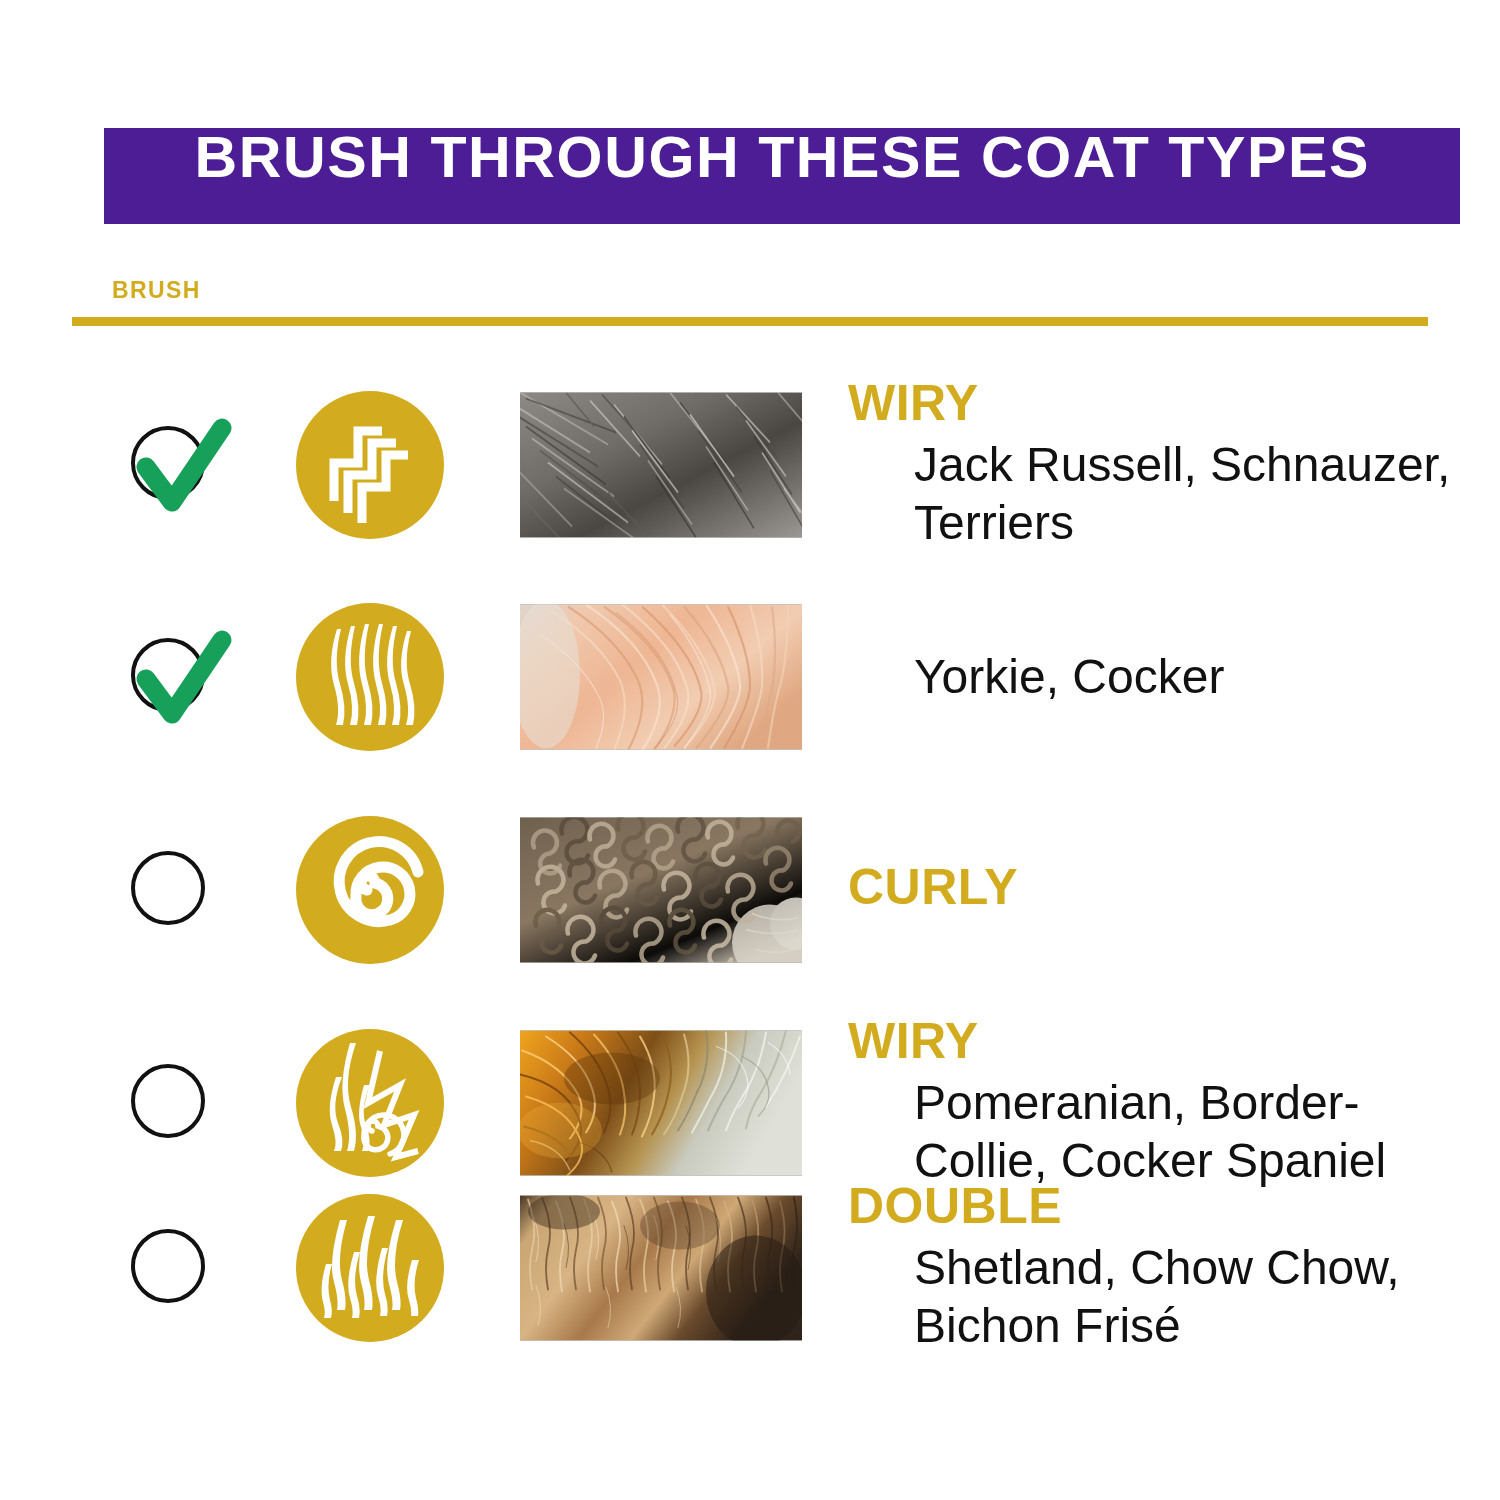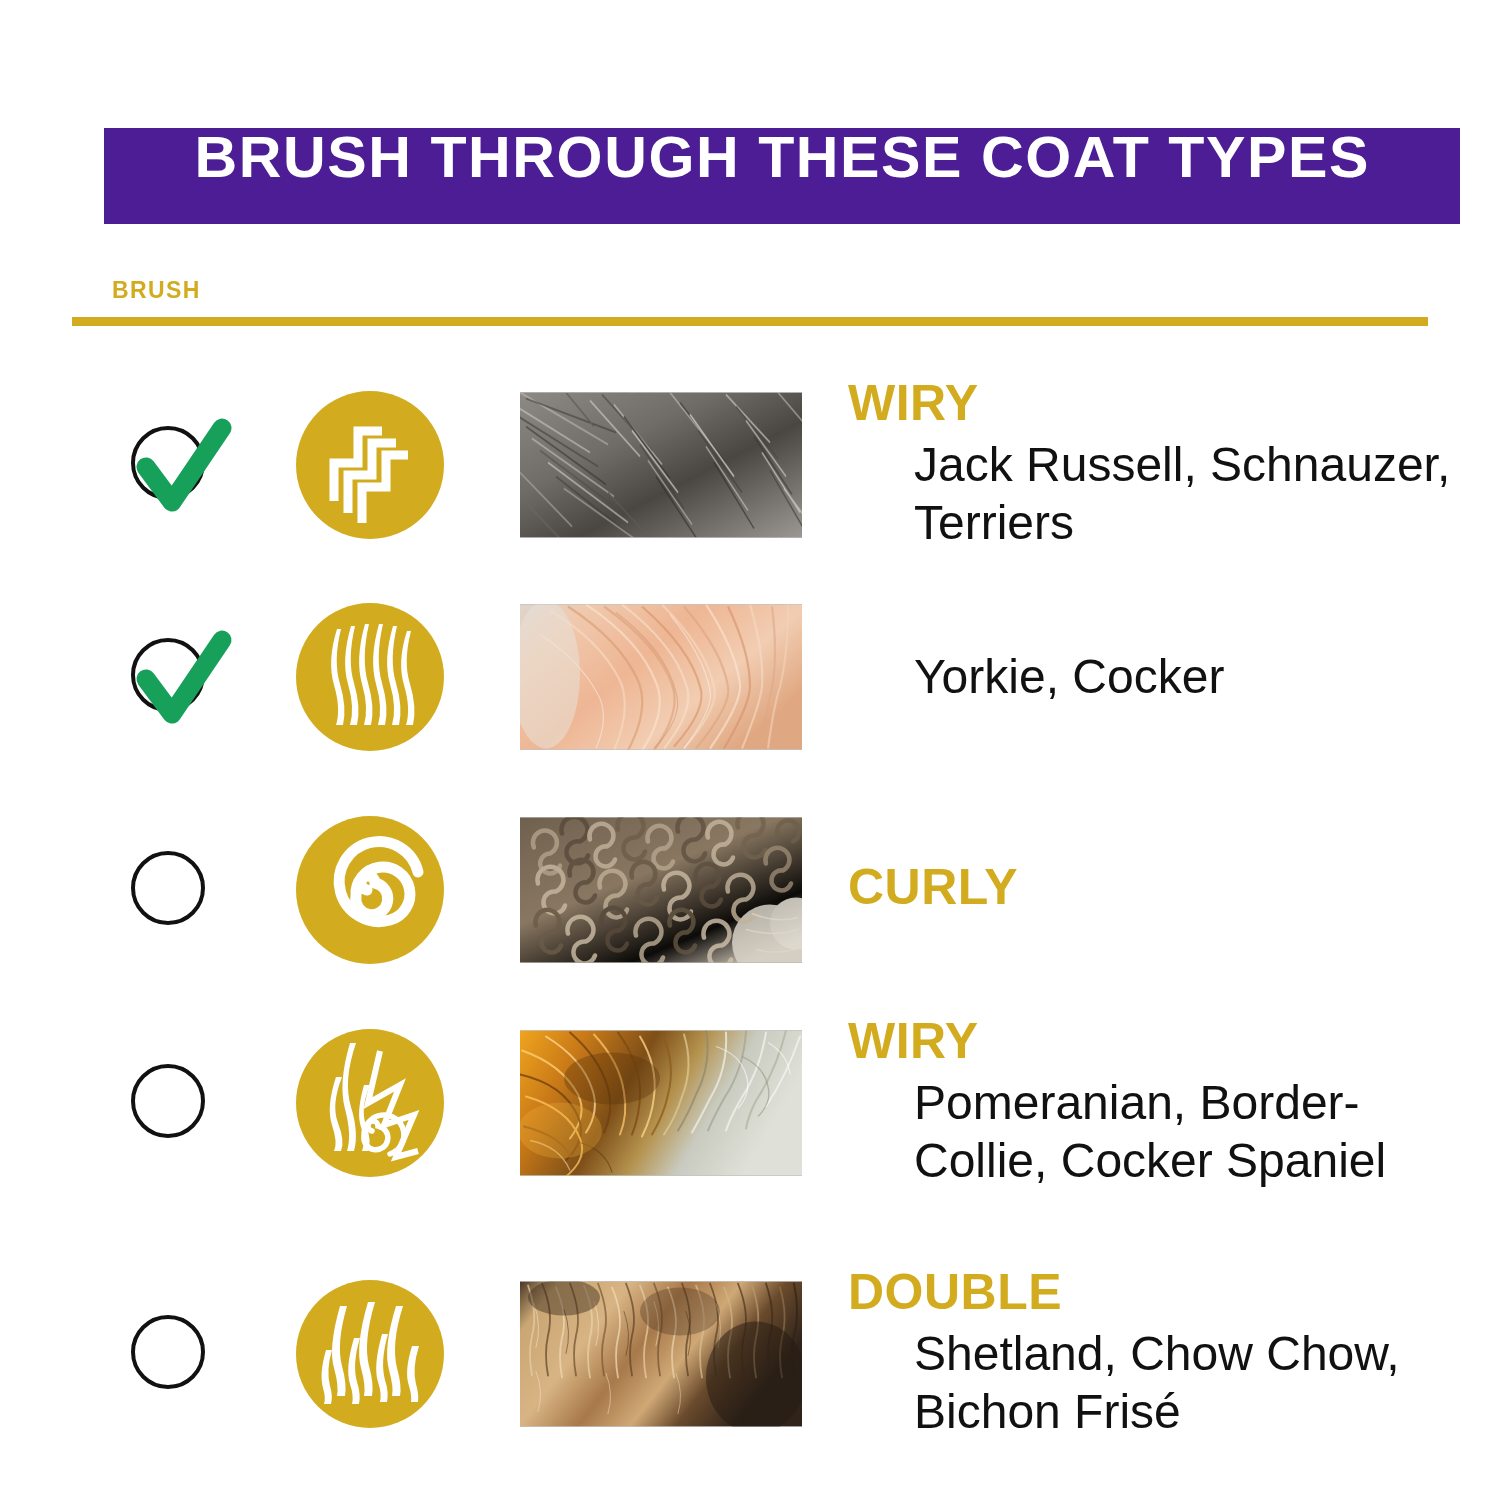--- a/index.html
+++ b/index.html
@@ -442,21 +442,21 @@
         <ellipse cx="40" cy="100" rx="42" ry="28" fill="#f5b43a" opacity="0.28"></ellipse>
       </svg>
     </div>
 
     <div class="text-cell">
       <div class="coat-name">WIRY</div>
       <div class="coat-breeds">Pomeranian, Border-Collie, Cocker Spaniel</div>
     </div>
   </div>
 
-  <div class="row" style="top:1254px;">
+  <div class="row" style="top:1168px;">
     <div class="check-cell">
       <div class="circle-outline"></div>
     </div>
 
     <div class="icon-cell">
       <svg viewBox="0 0 148 148" width="148" height="148">
         <g fill="#FFFFFF">
           <path d="M30 70 q-7 24 -3 38 q3 10 1 16 l7 0 q2 -8 -1 -18 q-4 -16 2 -36 z"></path>
           <path d="M44 26 q-12 42 -6 62 q5 18 3 28 l8 0 q2 -12 -3 -30 q-6 -22 5 -60 z"></path>
           <path d="M58 58 q-9 30 -4 46 q4 12 2 20 l7 0 q2 -10 -2 -22 q-5 -18 3 -44 z"></path>

